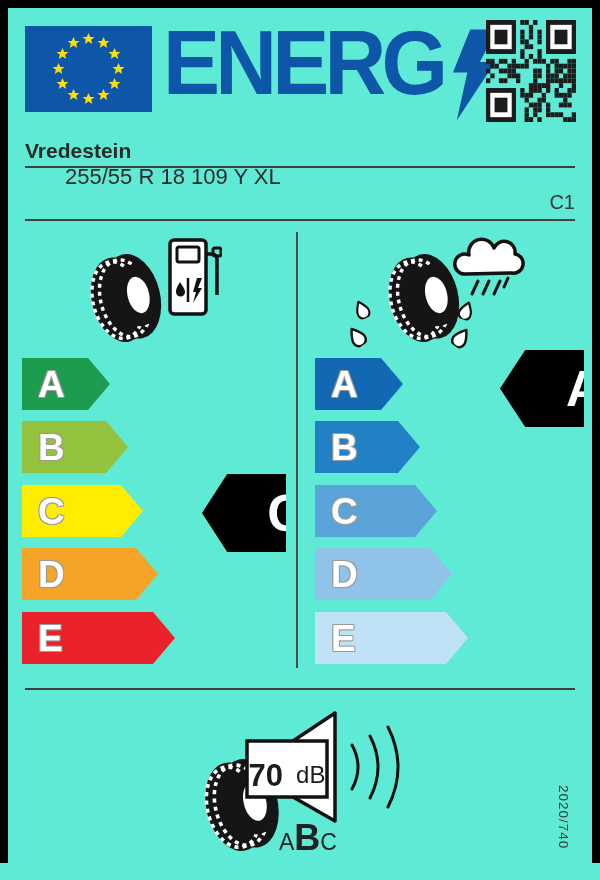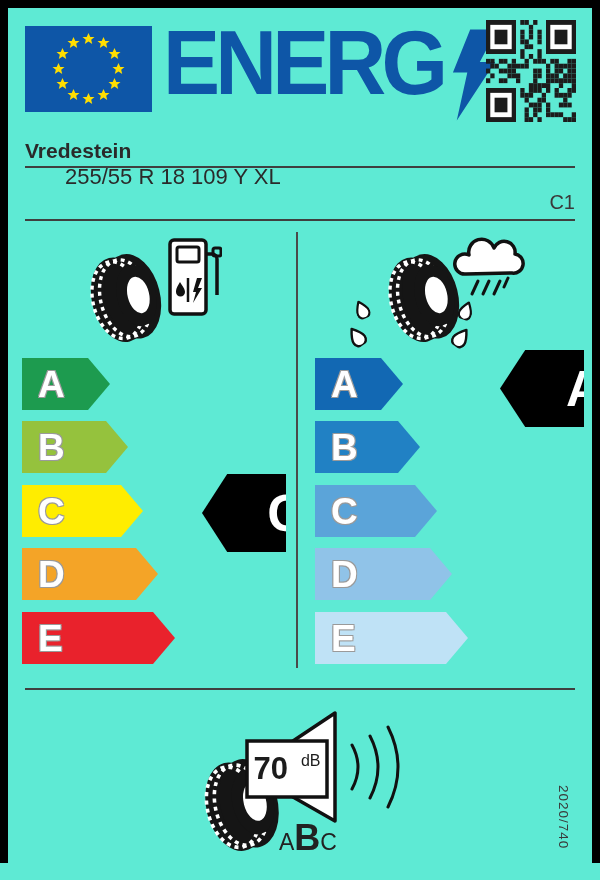--- a/index.html
+++ b/index.html
@@ -28,24 +28,24 @@
          filter:drop-shadow(0 0 1px #aaa);}
   .grade span{color:#fff;font-size:37px;font-weight:700;line-height:1;
          text-shadow:1px 1px 0 #9a9a9a,-1px 1px 0 #9a9a9a,1px -1px 0 #9a9a9a,-1px -1px 0 #9a9a9a;}
   .pointer{background:#000;color:#fff;display:flex;align-items:center;justify-content:center;
          clip-path:polygon(0 50%, 30% 0, 100% 0, 100% 100%, 30% 100%);
          font-weight:700;padding-left:14%;box-sizing:border-box;}
   .pointer.fuel{left:202px;top:474px;width:77px;height:78px;font-size:52px;}
   .pointer.wet{left:500px;top:350px;width:76px;height:77px;font-size:50px;}
 
   
-  .db-box{left:247px;top:741px;width:80px;height:56px;display:flex;align-items:flex-start;
+  .db-box{left:247px;top:741px;width:80px;height:56px;display:flex;align-items:center;
           justify-content:center;gap:13px;padding-top:12px;box-sizing:border-box;color:#1c1c1c;}
   .db-box .num{font-size:31px;font-weight:700;line-height:1;}
-  .db-box .unit{font-size:16px;line-height:1;}
+  .db-box .unit{font-size:24px;line-height:1;}
   .abc{left:279px;top:820px;display:flex;align-items:baseline;color:#222;}
   .abc .n{font-size:23px;line-height:1;}
   .abc .big{font-size:36px;font-weight:700;line-height:1;}
 
   .reg{left:556px;top:785px;writing-mode:vertical-rl;font-size:13.5px;color:#3a3a3a;
        letter-spacing:1px;}
 </style>
 </head>
 <body>
 

